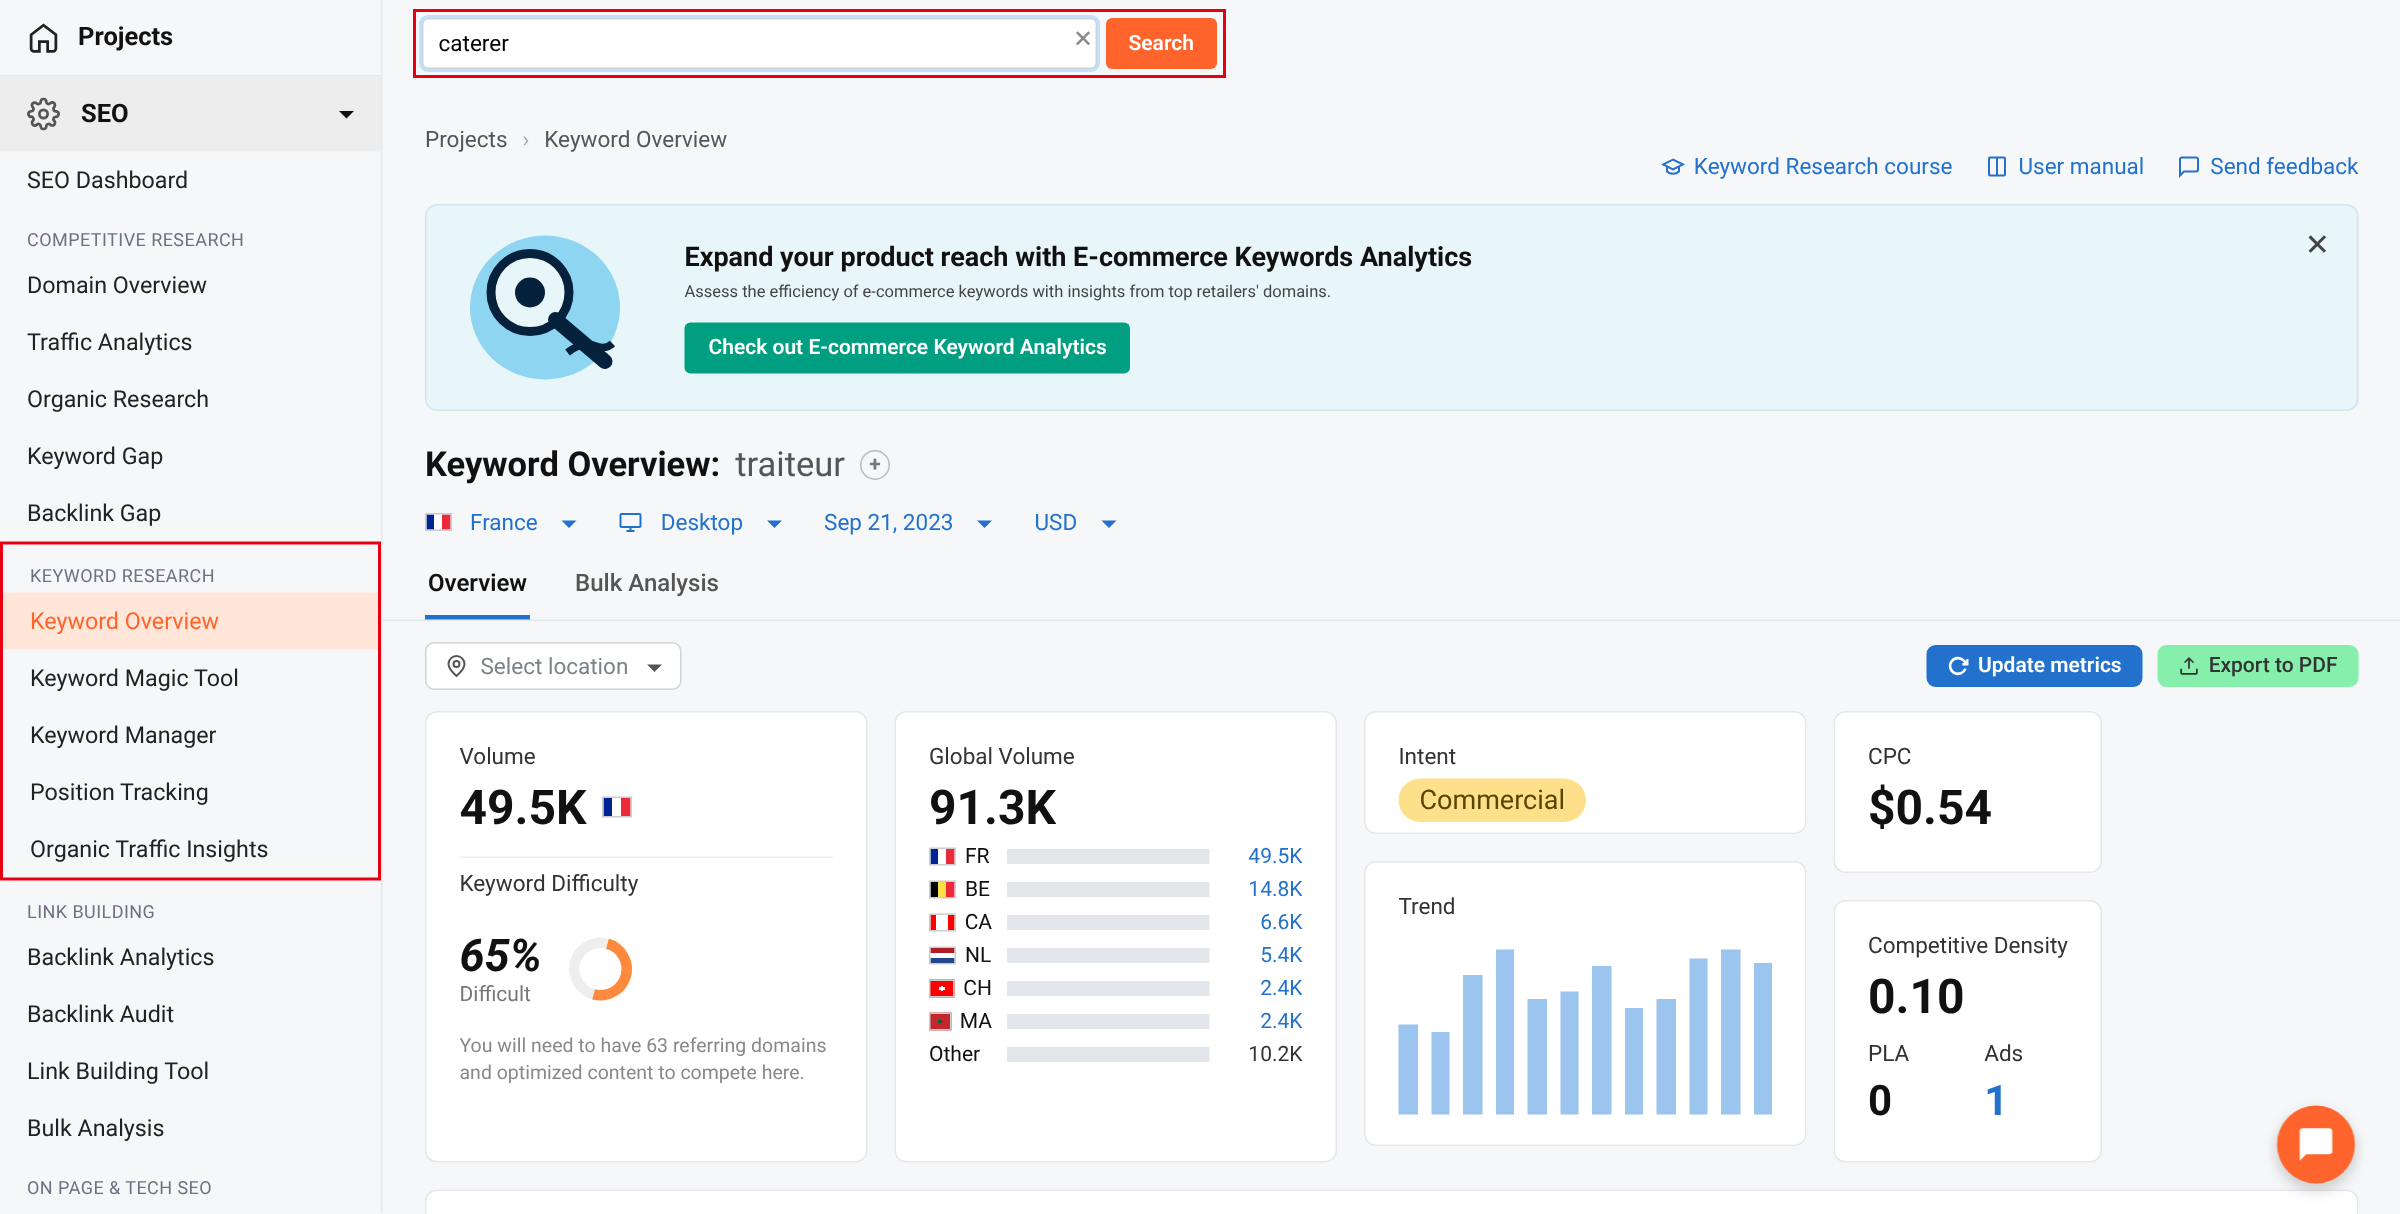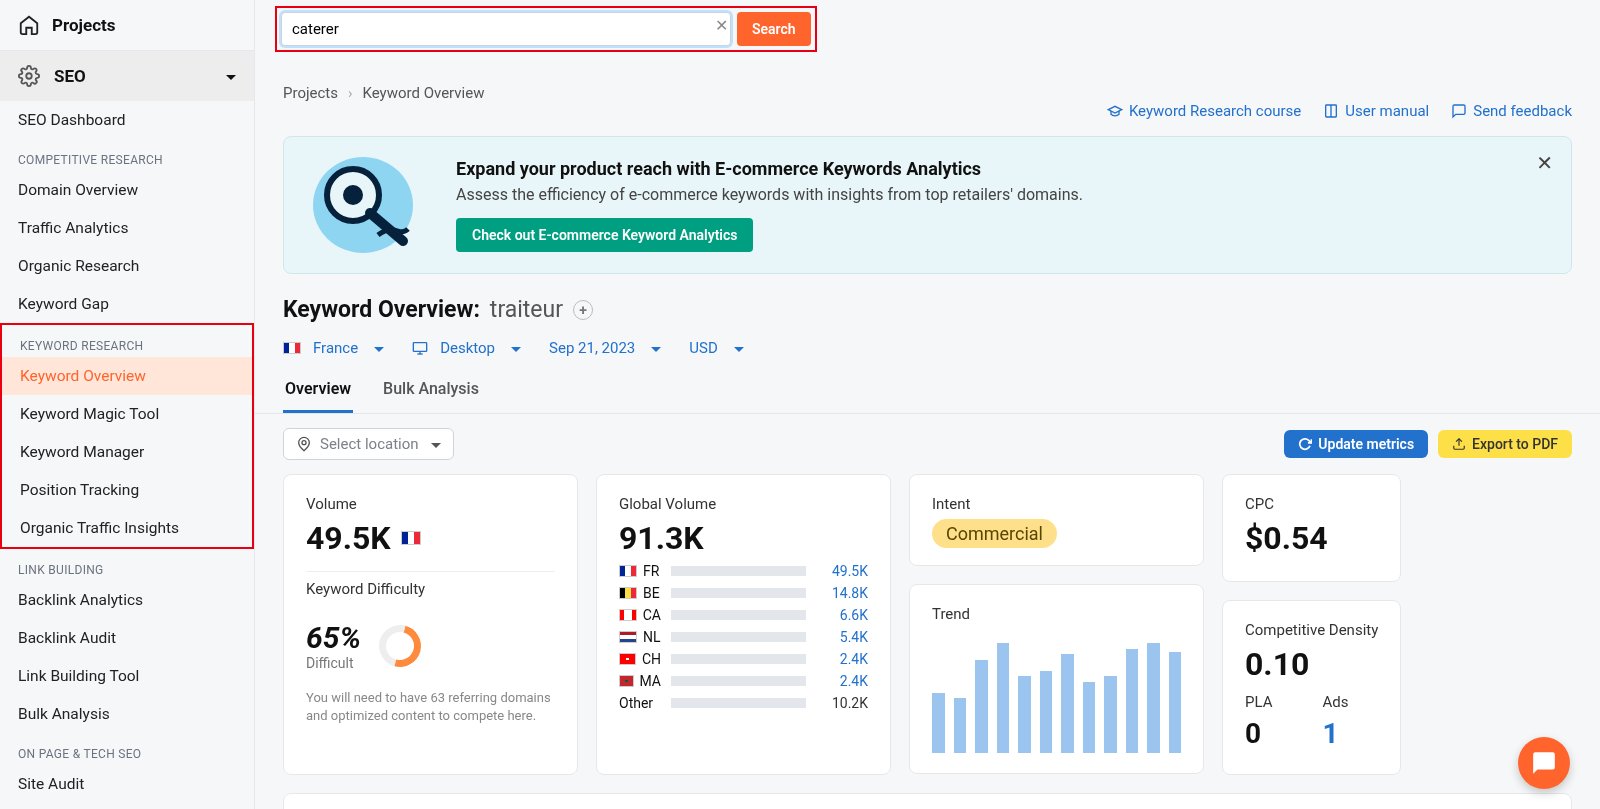--- a/index.html
+++ b/index.html
@@ -25,48 +25,48 @@
   .crumb-row { padding: 8px 28px; display: flex; align-items: center; justify-content: space-between; }
   .crumb { font-size: 15px; color: #555; display: flex; align-items: center; gap: 10px; }
   .crumb .sep { color: #aaa; }
   .top-links { display: flex; gap: 22px; font-size: 15px; color: #2271cd; margin-top: 36px; }
   .top-link { display: flex; align-items: center; gap: 6px; cursor: pointer; }
 
   .banner { margin: 8px 28px 18px; background: #e9f6f9; border: 1px solid #cfe6ec; border-radius: 8px; padding: 18px 24px; display: flex; align-items: center; gap: 28px; position: relative; }
   .banner-img { width: 120px; height: 100px; }
   .banner-close { position: absolute; right: 18px; top: 14px; font-size: 20px; color: #444; cursor: pointer; }
   .banner h3 { font-size: 18px; font-weight: 700; margin-bottom: 6px; }
-  .banner p { font-size: 16px; color: #444; margin-bottom: 14px; }
+  .banner p { font-size: 11px; color: #444; margin-bottom: 14px; }
   .btn-green { height: 34px; padding: 0 16px; background: #009f81; color: #fff; font-weight: 600; border: none; border-radius: 4px; font-size: 14px; cursor: pointer; }
 
   .title-row { padding: 4px 28px 10px; }
   .title-row h1 { font-size: 23px; font-weight: 700; display: inline-flex; align-items: center; gap: 10px; }
   .title-row .kw { font-weight: 400; color: #555; }
   .plus-circ { width: 20px; height: 20px; border: 1px solid #bbb; border-radius: 50%; display: inline-flex; align-items: center; justify-content: center; font-size: 14px; color: #777; cursor: pointer; }
 
   .filter-row { padding: 6px 28px 10px; display: flex; gap: 28px; font-size: 15px; color: #2271cd; }
   .filter { display: inline-flex; align-items: center; gap: 12px; cursor: pointer; }
   .flag { width: 18px; height: 12px; display: inline-block; border: 1px solid #ccc; }
 
   .tabs { padding: 0 28px; border-bottom: 1px solid #e5e7eb; display: flex; gap: 28px; font-size: 16px; }
   .tab { padding: 12px 2px; cursor: pointer; color: #222; font-weight: 600; }
   .tab.active { border-bottom: 3px solid #2271cd; color: #111; }
   .tab.inactive { color: #555; font-weight: 500; }
 
   .toolbar2 { padding: 14px 28px; display: flex; justify-content: space-between; align-items: center; }
   .sel-loc { border: 1px solid #d0d4d9; background: #fff; border-radius: 6px; padding: 6px 12px; display: flex; align-items: center; gap: 8px; color: #7b828a; font-size: 15px; cursor: pointer; }
   .right-actions { display: flex; gap: 10px; }
   .btn-blue { background: #2271cd; color: #fff; padding: 6px 14px; border-radius: 6px; border: none; font-weight: 600; font-size: 14px; cursor: pointer; display: inline-flex; align-items: center; gap: 6px; }
-  .btn-gray { background: #fde047; color: #333; padding: 6px 14px; border-radius: 6px; border: none; font-weight: 500; font-size: 14px; cursor: pointer; display: inline-flex; align-items: center; gap: 6px; }
+  .btn-gray { background: #86efac; color: #333; padding: 6px 14px; border-radius: 6px; border: none; font-weight: 500; font-size: 14px; cursor: pointer; display: inline-flex; align-items: center; gap: 6px; }
 
   .cards { padding: 0 28px; display: flex; gap: 18px; }
   .card { background: #fff; border: 1px solid #e5e7eb; border-radius: 8px; padding: 20px 22px; }
   .card.vol { width: 295px; }
   .card.gv { width: 295px; }
-  .card.intent { width: 295px; height: 92px; }
+  .card.intent { width: 295px; height: 82px; }
   .card.trend { width: 295px; }
   .col-right { display: flex; flex-direction: column; gap: 18px; }
   .card-label { font-size: 15px; color: #333; margin-bottom: 6px; }
   .big { font-size: 32px; font-weight: 700; margin-bottom: 4px; display: flex; align-items: center; gap: 10px; }
   .badge-yellow { background: #ffe08a; color: #5a4500; padding: 4px 14px; border-radius: 20px; font-size: 18px; display: inline-block; }
   .kd-row { display: flex; align-items: center; gap: 18px; margin-top: 22px; }
   .kd-val { font-size: 30px; font-weight: 700; font-style: italic; }
   .kd-sub { font-size: 14px; color: #777; }
   .donut { width: 42px; height: 42px; border-radius: 50%; border: 7px solid #eee; border-top-color: #ff8a3d; border-right-color: #ff8a3d; transform: rotate(60deg); }
   .foot-note { font-size: 13px; color: #888; margin-top: 18px; line-height: 1.4; }
@@ -112,20 +112,21 @@
     <span class="chev"></span>
   </div>
   <div class="side-item">SEO Dashboard</div>
   <div id="side-groups">
       <div class="side-group">
         <div class="side-heading">COMPETITIVE RESEARCH</div>
         <div class="side-item">Domain Overview</div>
         <div class="side-item">Traffic Analytics</div>
         <div class="side-item">Organic Research</div>
         <div class="side-item">Keyword Gap</div>
+        <div class="side-item">Backlink Gap</div>
       </div>
       <div class="side-group red-box-sidebar">
         <div class="side-heading">KEYWORD RESEARCH</div>
         <div class="side-item active">Keyword Overview</div>
         <div class="side-item">Keyword Magic Tool</div>
         <div class="side-item">Keyword Manager</div>
         <div class="side-item">Position Tracking</div>
         <div class="side-item">Organic Traffic Insights</div>
       </div>
       <div class="side-group">

